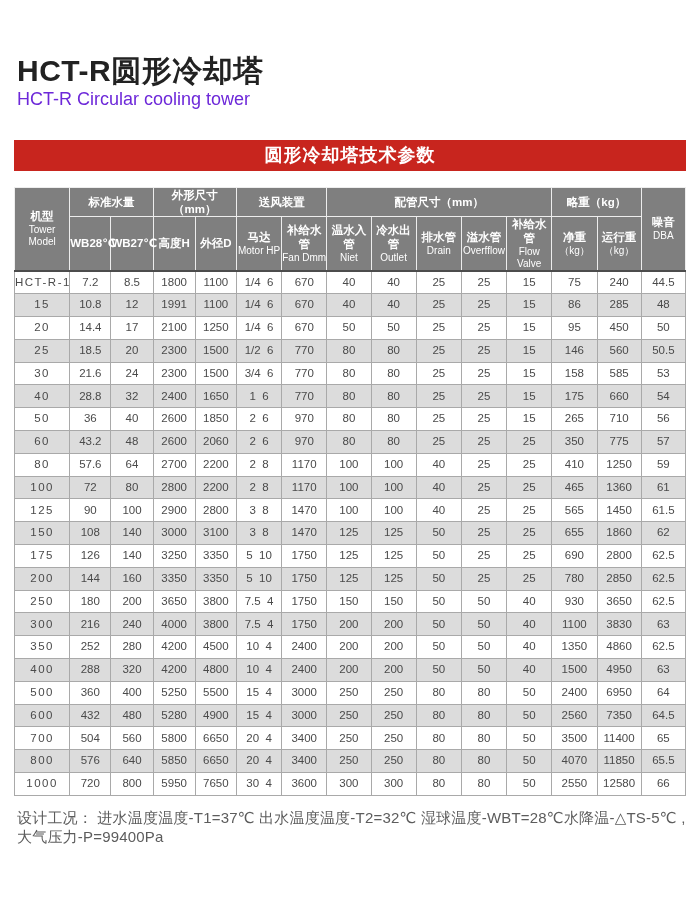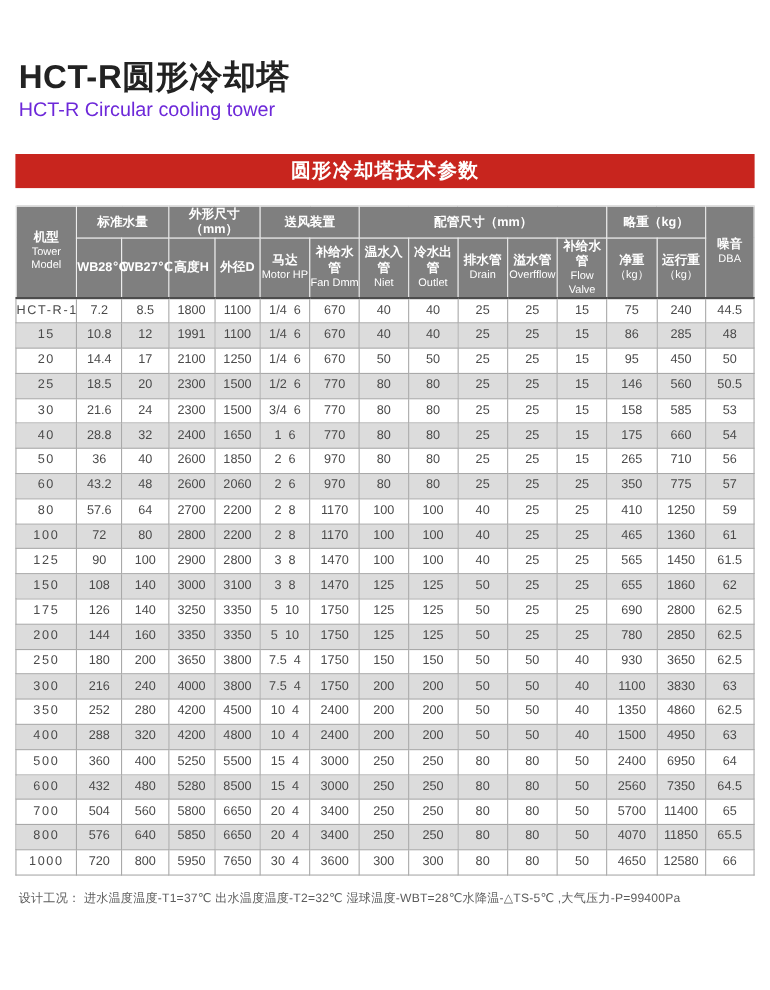--- a/index.html
+++ b/index.html
@@ -36,21 +36,21 @@
   .hen{font-size:10px;font-weight:400;line-height:12px;white-space:pre-line;margin-top:1px;}
   .spec-table tbody td{
     border:1px solid #a9a9a9;color:#4a4a4a;text-align:center;
     font-size:11.5px;height:21.8px;padding:0;line-height:1;
     overflow:hidden;white-space:nowrap;
   }
   .spec-table tbody tr:nth-child(even) td{background:#dcdcdc;}
   .spec-table td.model-cell{letter-spacing:1.5px;}
   .spec-table td.motor-cell{white-space:pre;}
   .footnote{
-    margin:13px 0 0 3px;font-size:11px;color:#5c5c5c;letter-spacing:.2px;
+    margin:13px 0 0 3px;font-size:15px;color:#5c5c5c;letter-spacing:.2px;
   }
 </style>
 </head>
 <body>
 
 <div class="page-inner">
 
   <h1 class="doc-title">HCT-R圆形冷却塔</h1>
   <div class="doc-subtitle">HCT-R Circular cooling tower</div>
 
@@ -475,21 +475,21 @@
           <td>50</td>
           <td>2400</td>
           <td>6950</td>
           <td>64</td>
         </tr>
         <tr>
           <td class="model-cell">600</td>
           <td>432</td>
           <td>480</td>
           <td>5280</td>
-          <td>8500</td>
+          <td>4900</td>
           <td class="motor-cell">15  4</td>
           <td>3000</td>
           <td>250</td>
           <td>250</td>
           <td>80</td>
           <td>80</td>
           <td>50</td>
           <td>2560</td>
           <td>7350</td>
           <td>64.5</td>
@@ -500,21 +500,21 @@
           <td>560</td>
           <td>5800</td>
           <td>6650</td>
           <td class="motor-cell">20  4</td>
           <td>3400</td>
           <td>250</td>
           <td>250</td>
           <td>80</td>
           <td>80</td>
           <td>50</td>
-          <td>5700</td>
+          <td>3500</td>
           <td>11400</td>
           <td>65</td>
         </tr>
         <tr>
           <td class="model-cell">800</td>
           <td>576</td>
           <td>640</td>
           <td>5850</td>
           <td>6650</td>
           <td class="motor-cell">20  4</td>
@@ -534,21 +534,21 @@
           <td>800</td>
           <td>5950</td>
           <td>7650</td>
           <td class="motor-cell">30  4</td>
           <td>3600</td>
           <td>300</td>
           <td>300</td>
           <td>80</td>
           <td>80</td>
           <td>50</td>
-          <td>4650</td>
+          <td>2550</td>
           <td>12580</td>
           <td>66</td>
         </tr>
       </tbody>
   </table>
 
   <div class="footnote">设计工况： 进水温度温度-T1=37℃ 出水温度温度-T2=32℃ 湿球温度-WBT=28℃水降温-△TS-5℃ ,大气压力-P=99400Pa</div>
 
 </div>
 

